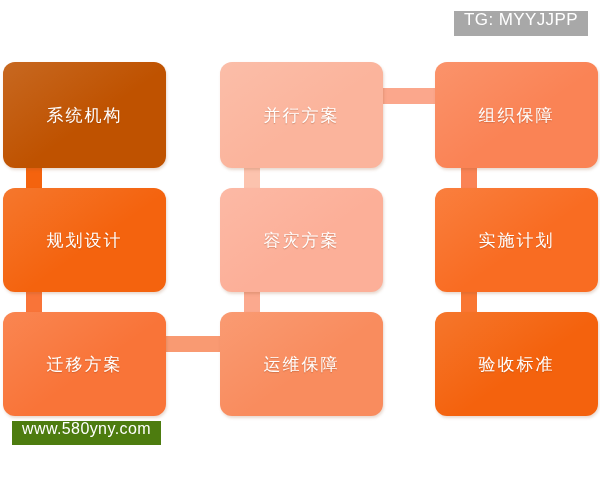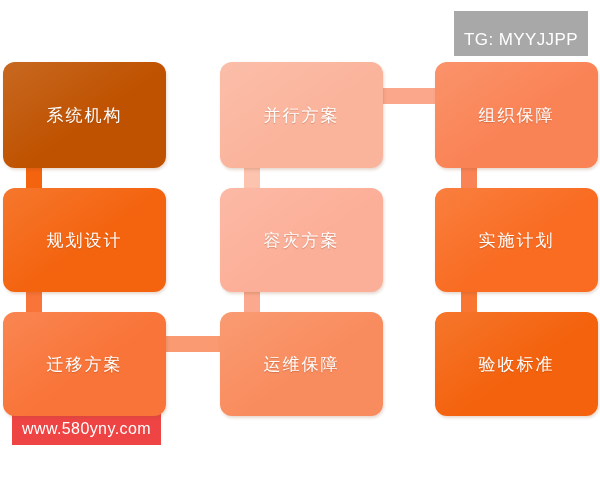--- a/index.html
+++ b/index.html
@@ -23,21 +23,21 @@
   }
 
   
   .watermark {
     position: absolute;
     background: #a8a8a8;
     color: #ffffff;
     font-size: 17px;
     line-height: 1;
     letter-spacing: 0.4px;
-    padding: 20px 10px 8px 10px;
+    padding: 0 10px 8px 10px;
     white-space: nowrap;
     font-family: "Liberation Sans", "DejaVu Sans", sans-serif;
   }
   #wm-top {
     top: 11px;
     right: 12px;
   }
   #wm-bottom {
     left: 12px;
     bottom: 35px;
@@ -116,15 +116,15 @@
     <span class="label">组织保障</span>
   </div>
   <div class="node" style="left: 435px; top: 188px; width: 163px; height: 104px; background: rgb(249, 108, 34);">
     <span class="label">实施计划</span>
   </div>
   <div class="node" style="left: 435px; top: 312px; width: 163px; height: 104px; background: rgb(244, 98, 13);">
     <span class="label">验收标准</span>
   </div>
 
   <div class="watermark" id="wm-top" style="background: rgb(168, 168, 168); color: rgb(255, 255, 255);">TG: MYYJJPP</div>
-  <div class="watermark" id="wm-bottom" style="background: #ef4444; color: rgb(255, 255, 255);">www.580yny.com</div>
+  <div class="watermark" id="wm-bottom" style="background: #4d7c0f; color: rgb(255, 255, 255);">www.580yny.com</div>
 
 </div>
 
 </body></html>

